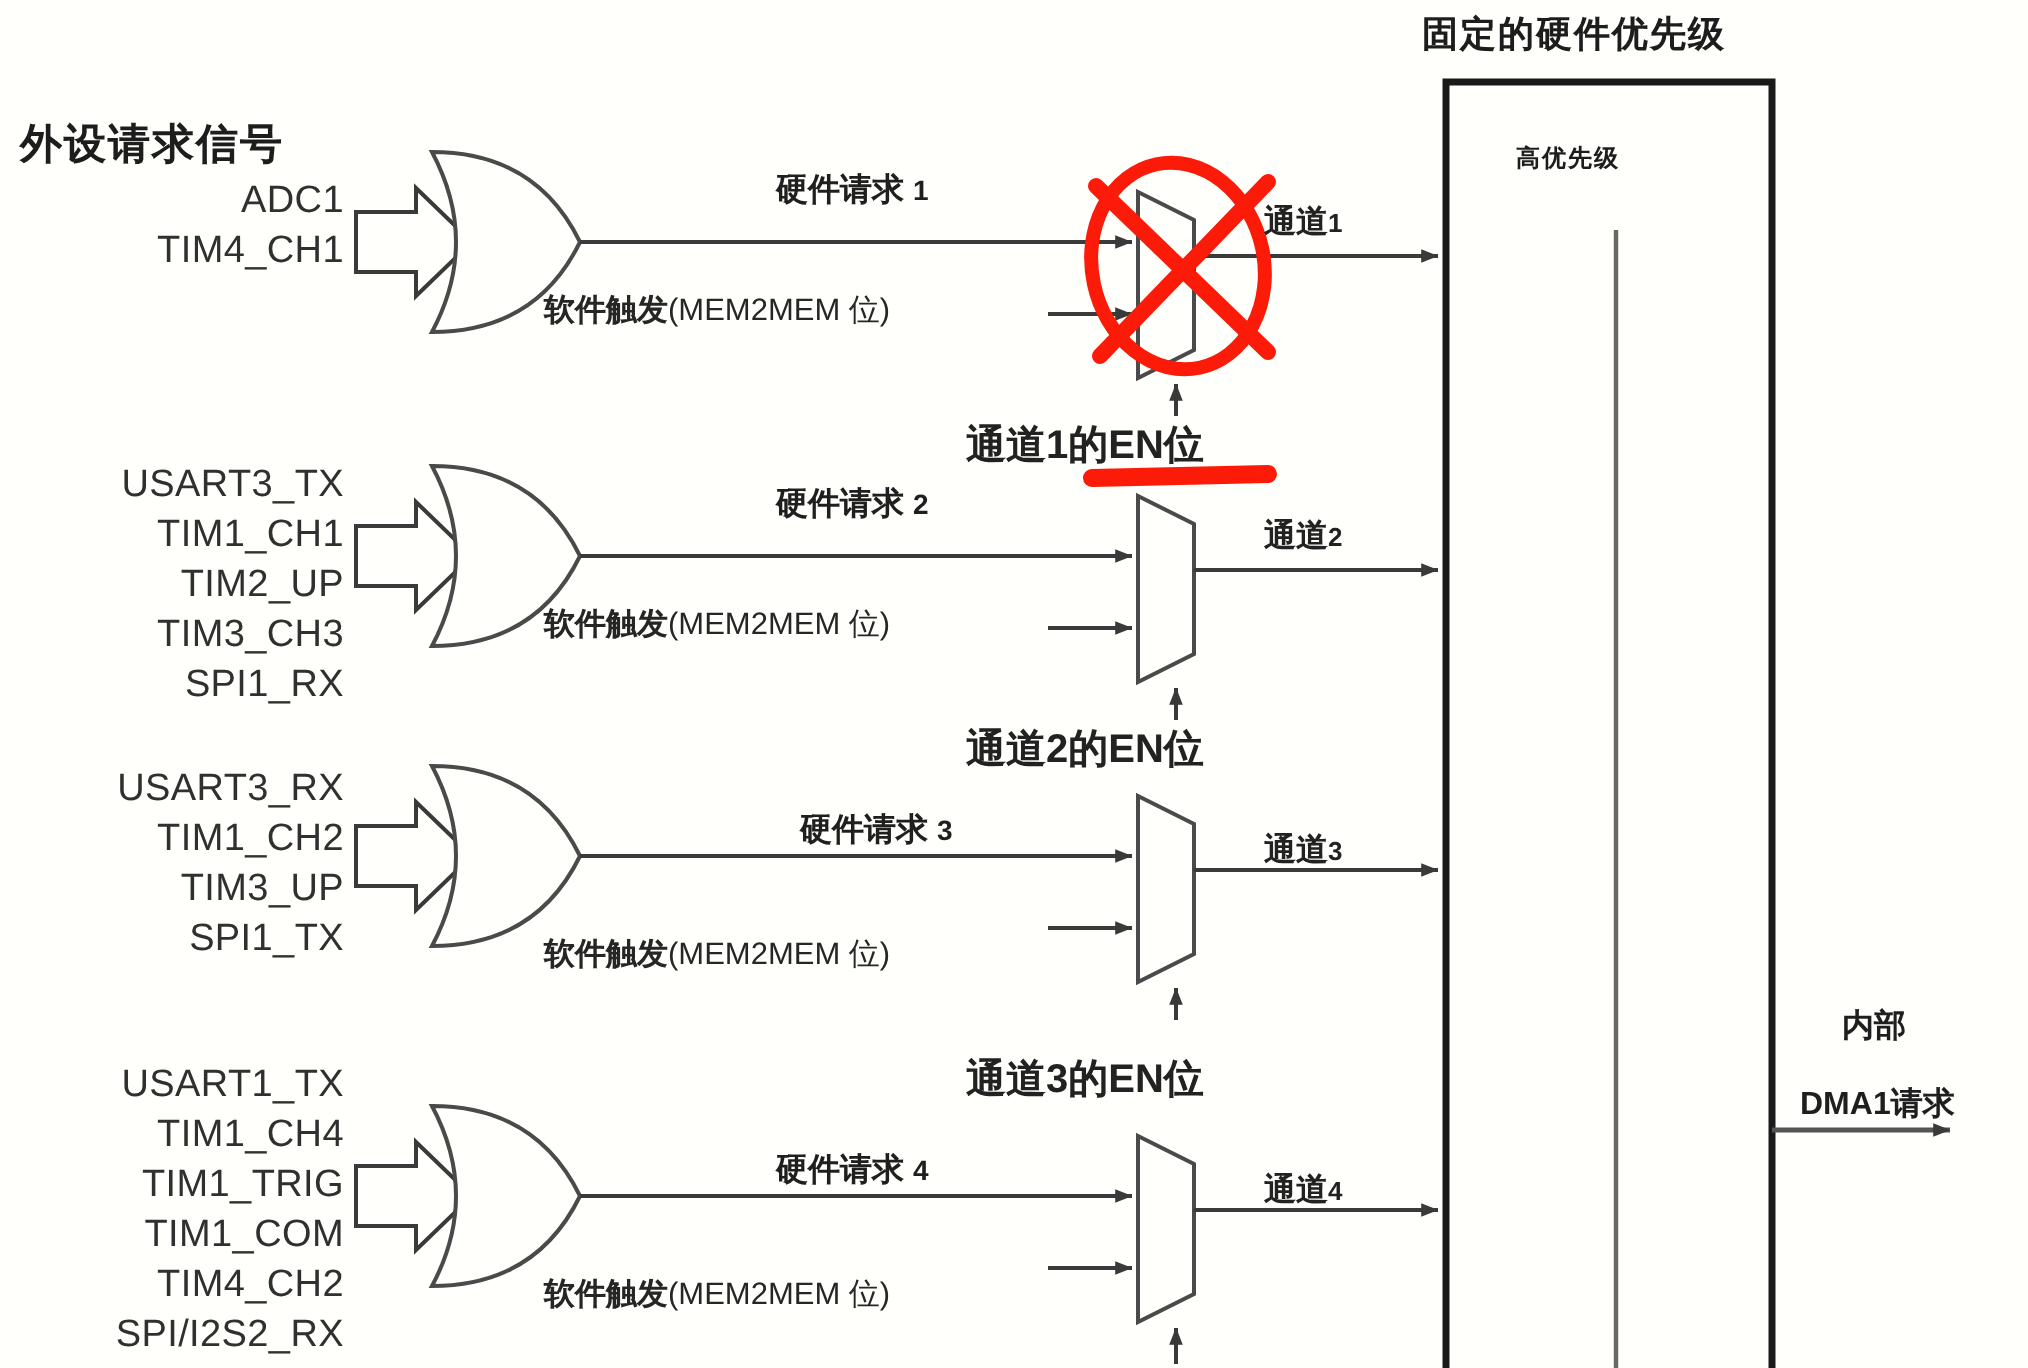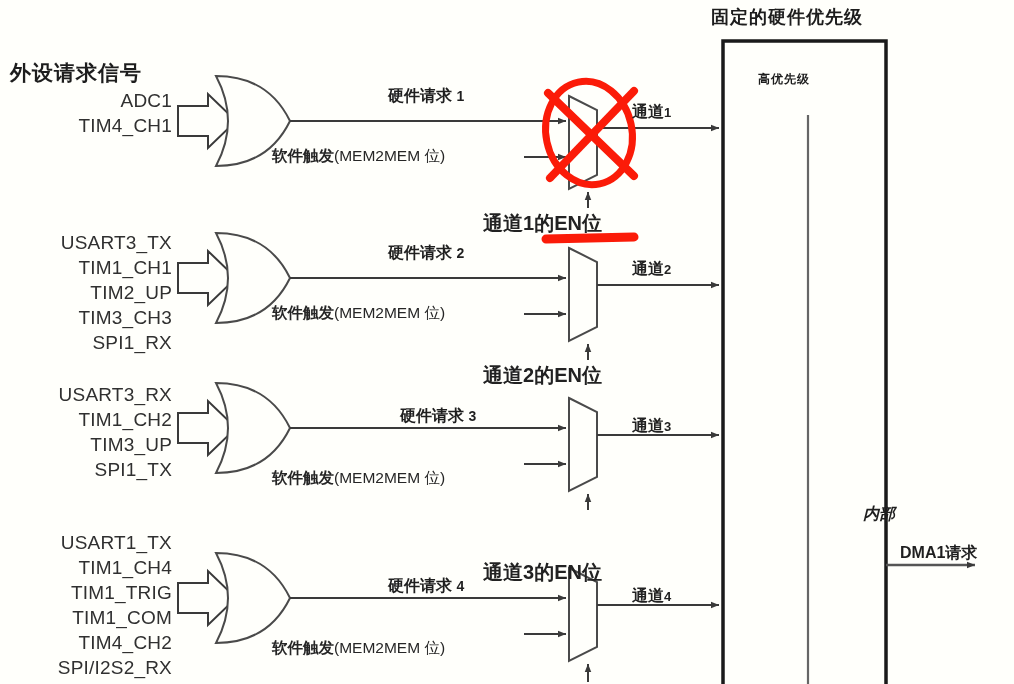--- a/index.html
+++ b/index.html
@@ -126,21 +126,21 @@
       <path d="M546,239 L634,237" stroke="#fb1b08" stroke-width="9"></path>
     </g>
   </svg>
 
   <div class="txt title-cn" style="left:10px;top:34px;margin-top:28px;">外设请求信号</div>
 
   <div class="txt hdr-cn" style="left:711px;top:8px;">固定的硬件优先级</div>
 
   <div class="txt mid-cn" style="left:758px;top:73px;">高优先级</div>
 
-  <div class="txt dma" style="left:863px;top:506px;font-style:italic;">内部</div>
+  <div class="txt dma" style="left:921px;top:506px;">内部</div>
   <div class="txt dma" style="left:900px;top:545px;">DMA1请求</div>
 
   <div class="sig-block sig" style="left:0px;top:88px;width:172px;">
     <div>ADC1</div>
     <div>TIM4_CH1</div>
   </div>
   <div class="txt hwreq" style="left:388px;top:88px;">
     <span>硬件请求</span>
     <span class="n">1</span>
   </div>
@@ -184,21 +184,21 @@
   <div class="txt hwreq" style="left:400px;top:408px;">
     <span>硬件请求</span>
     <span class="n">3</span>
   </div>
   <div class="txt soft" style="left:272px;top:470px;">
     <span>软件触发</span><span class="paren">(MEM2MEM 位)</span>
   </div>
   <div class="txt chan" style="left:632px;top:418px;">
     <span>通道</span><span class="num">3</span>
   </div>
-  <div class="txt enbit" style="left:483px;top:530px;margin-top:32px;">
+  <div class="txt enbit" style="left:483px;top:530px;">
     <span>通道</span><span>3</span><span>的EN位</span>
   </div>
 
   <div class="sig-block sig" style="left:0px;top:530px;width:172px;">
     <div>USART1_TX</div>
     <div>TIM1_CH4</div>
     <div>TIM1_TRIG</div>
     <div>TIM1_COM</div>
     <div>TIM4_CH2</div>
     <div>SPI/I2S2_RX</div>

